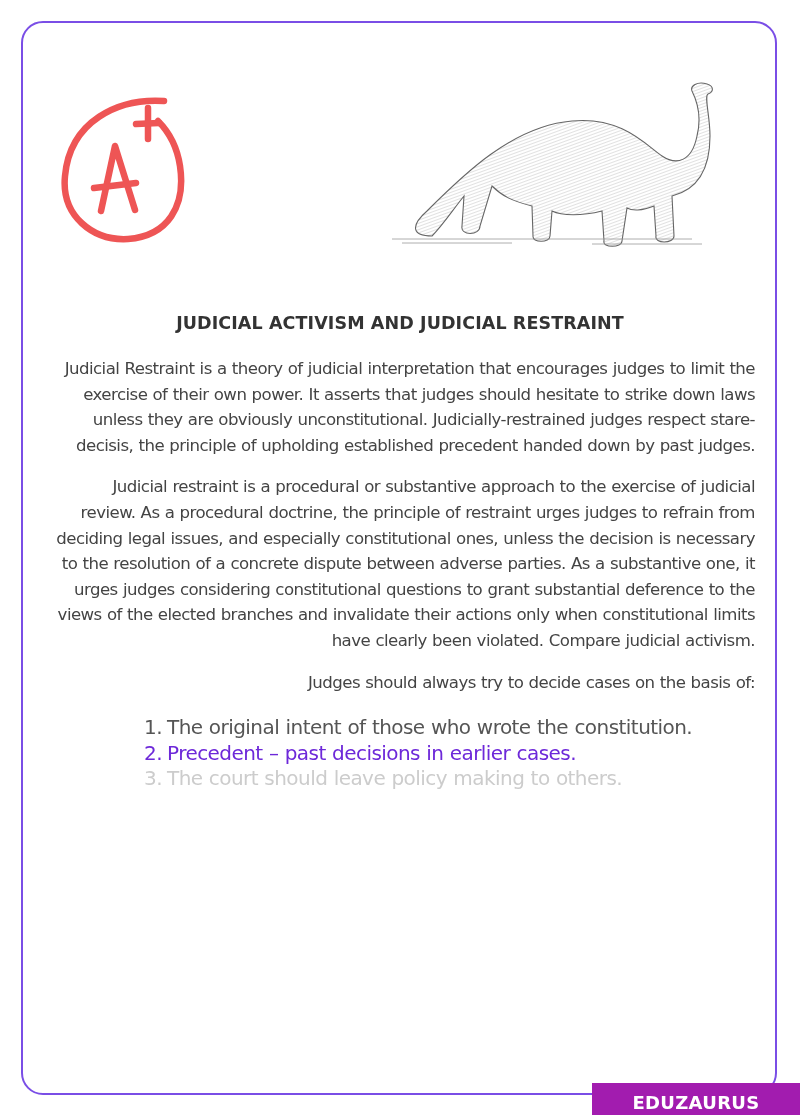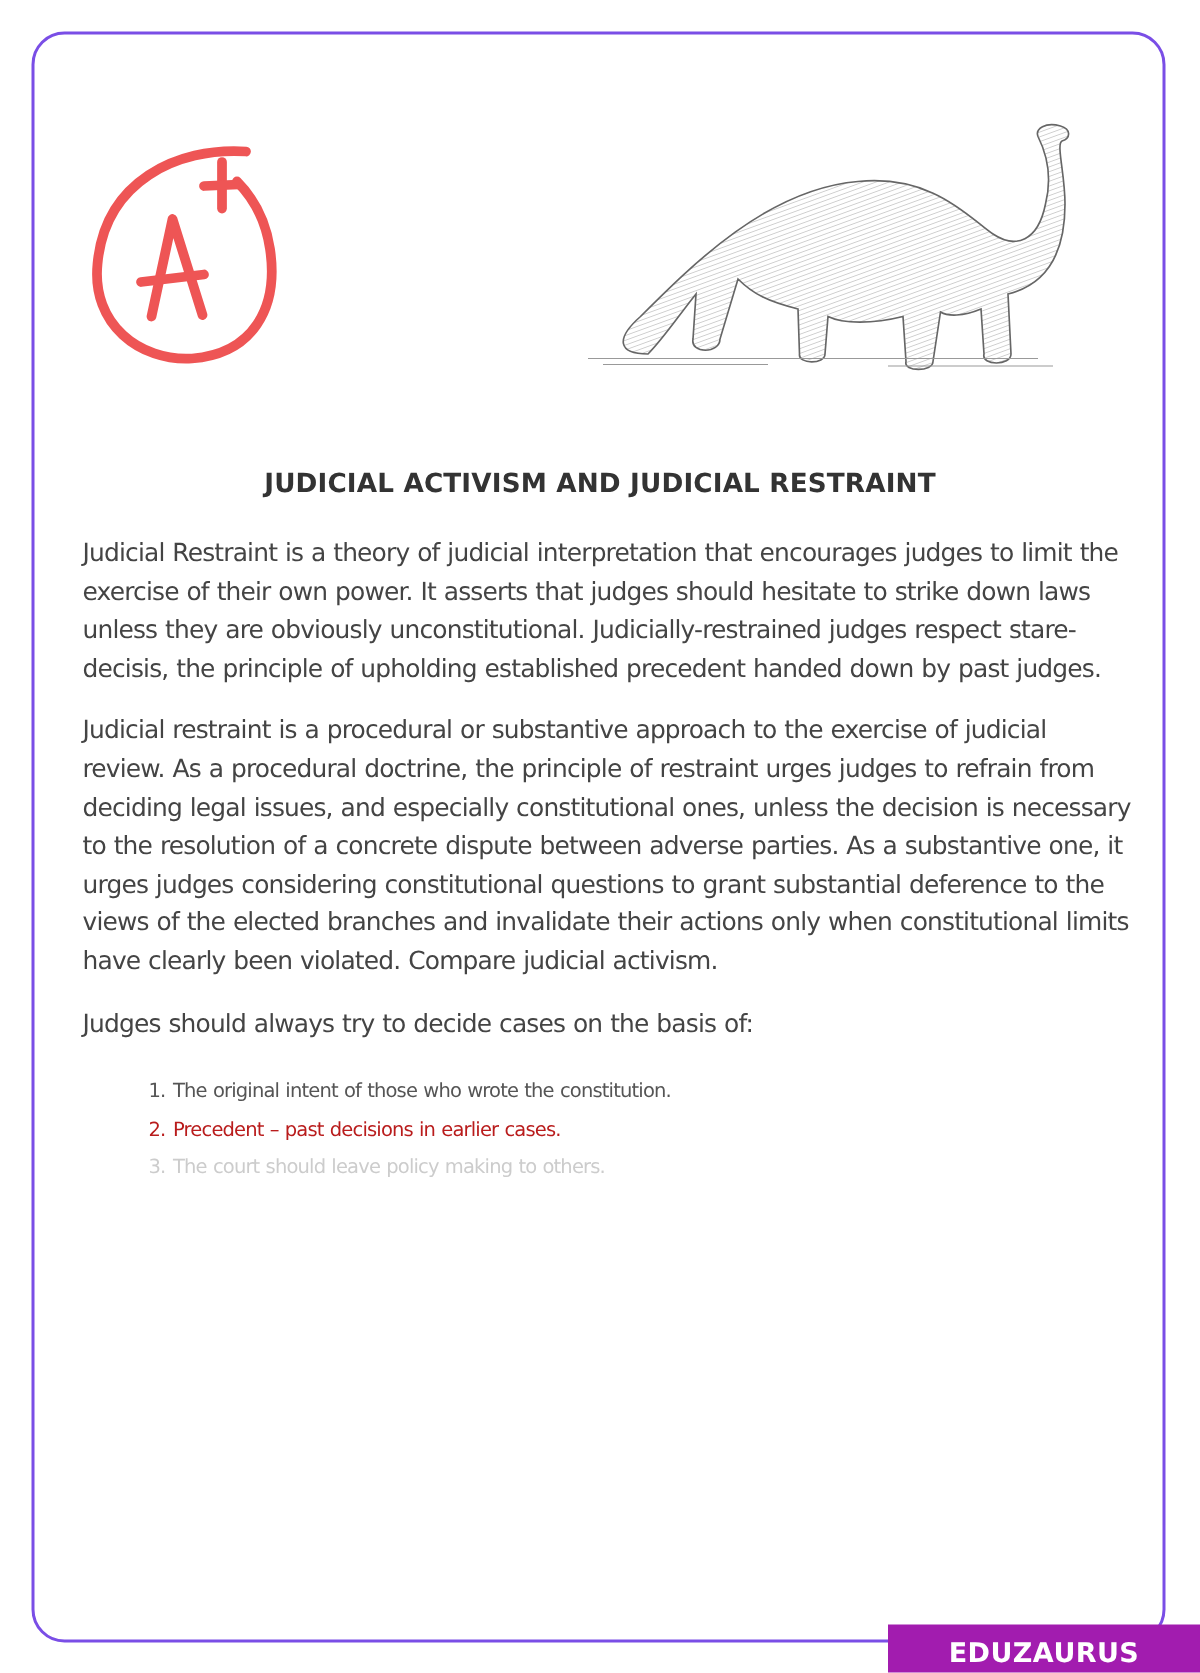--- a/index.html
+++ b/index.html
@@ -17,26 +17,26 @@
   .title {
     position: absolute; left: 0; top: 313px; width: 800px; text-align: center;
     font-family: "DejaVu Sans", sans-serif; font-weight: bold; font-size: 17.5px;
     color: #333333; letter-spacing: 0.1px;
   }
   .content {
     position: absolute; left: 55px; top: 356px; width: 700px;
     font-family: "DejaVu Sans", sans-serif; font-size: 16.6px; line-height: 25.6px;
     color: #444444; letter-spacing: -0.55px; word-spacing: 0.5px;
   }
-  .content p { margin: 0 0 16px 0; }
+  .content p { margin: 0 0 16px 0; text-align: right; }
   .list { margin: 0; padding: 0; list-style: none; }
-  .list li { margin-left: 44px; line-height: 25.5px; font-size: 13px; }
+  .list li { margin-left: 89px; line-height: 25.5px; font-size: 20px; }
   .list li .num { margin-right: 5px; }
   .li1 { color: #555555; }
-  .li2 { color: #b91c1c; }
+  .li2 { color: #6d28d9; }
   .li3 { color: #cccccc; }
   .brand {
     position: absolute; left: 592px; top: 1083px; width: 208px; height: 38px;
     background: #a21caf; color: #ffffff; display: flex; align-items: center; justify-content: center;
     font-family: "DejaVu Sans", sans-serif; font-weight: bold; font-size: 18px; letter-spacing: 0.3px;
   }
 </style>
 </head>
 <body>
 

